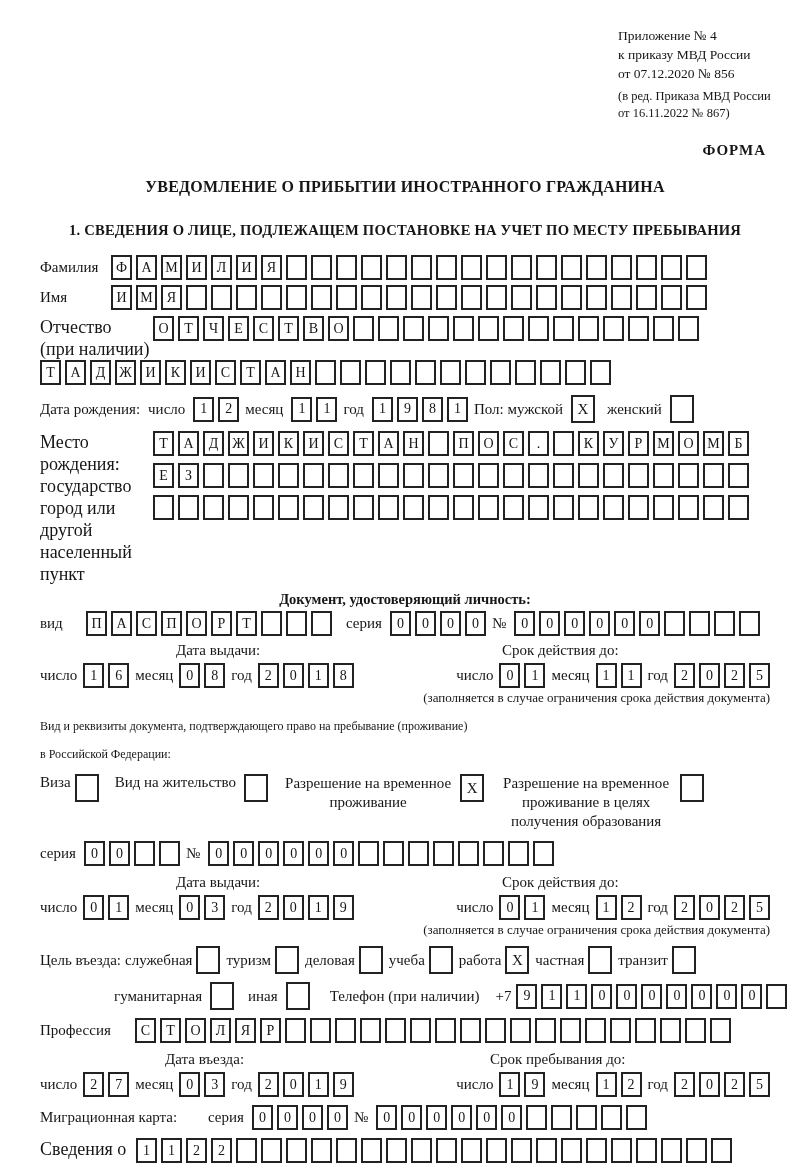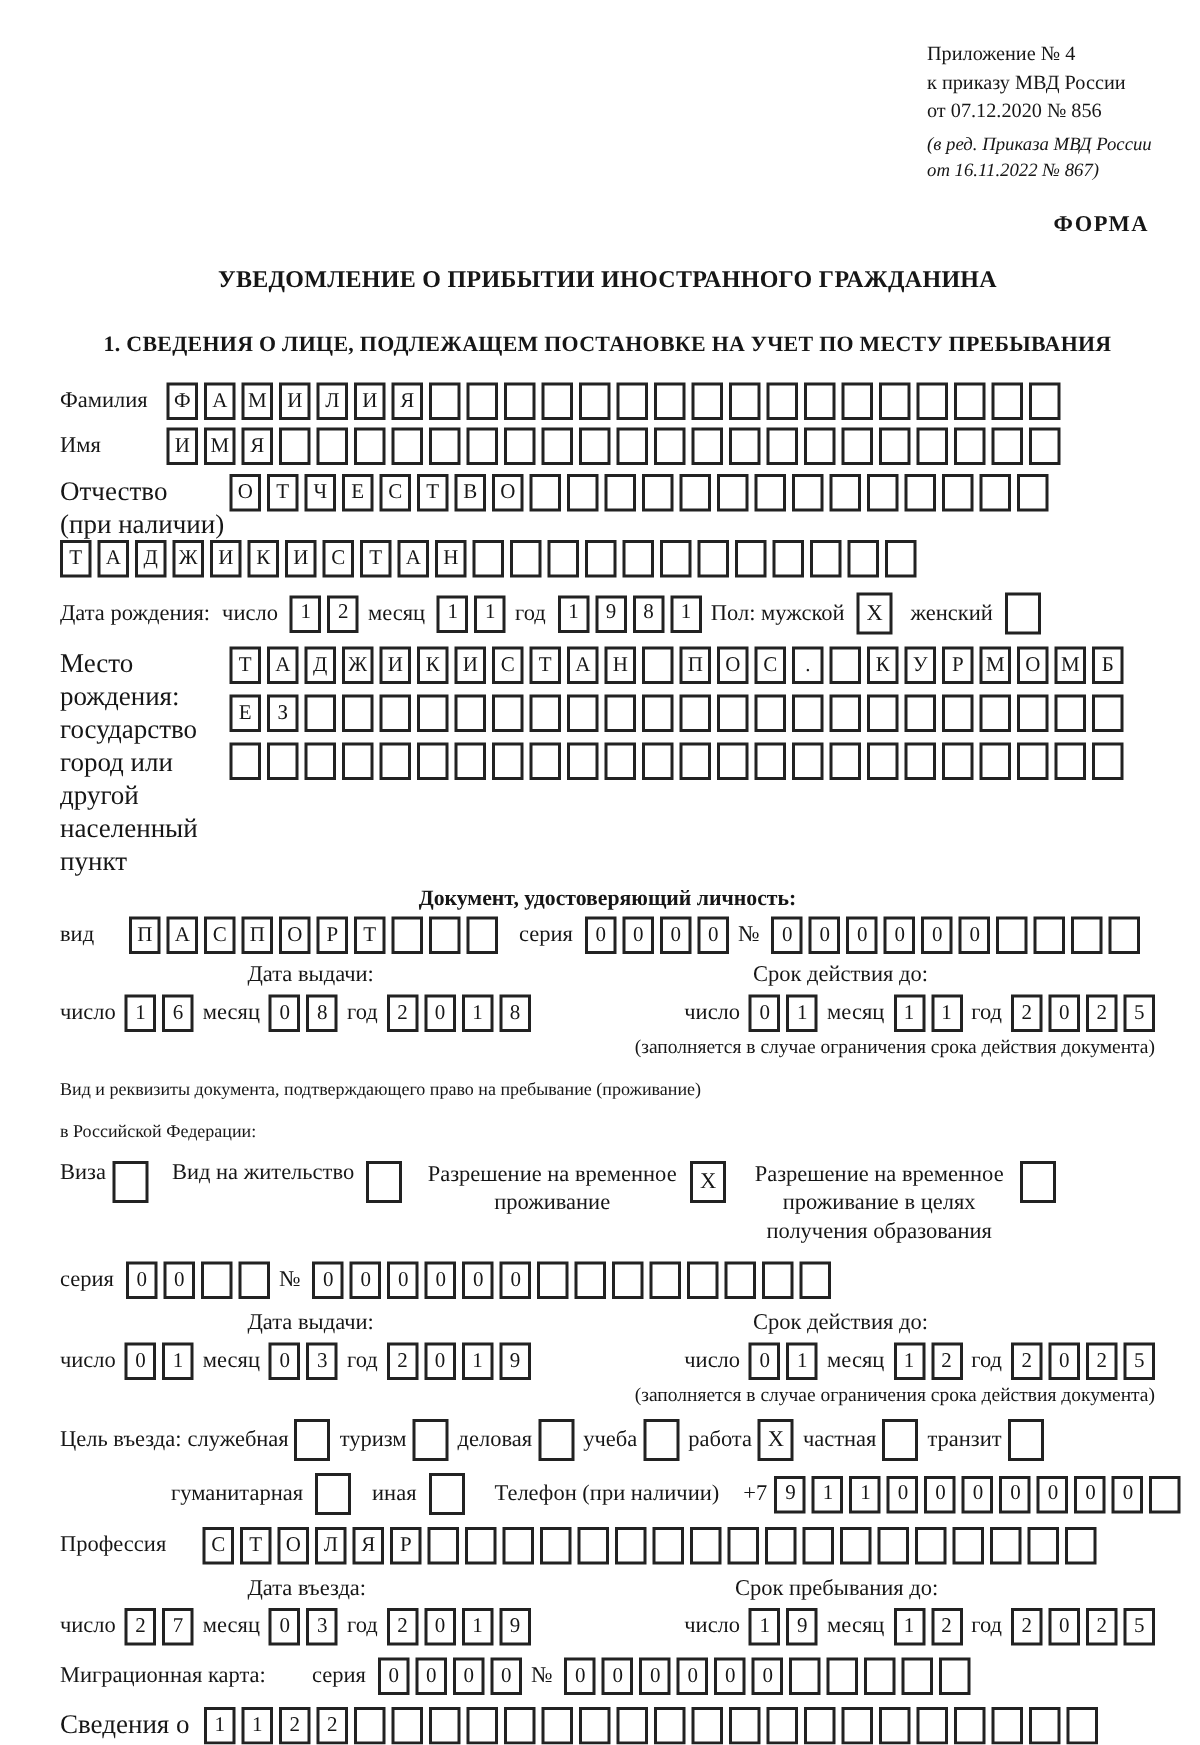--- a/index.html
+++ b/index.html
@@ -4,21 +4,21 @@
 <style>
   * { margin:0; padding:0; box-sizing:border-box; }
   html,body { background:#ffffff; }
   body {
     width:800px; height:1163px; overflow:hidden;
     font-family:"Liberation Serif", serif; color:#161616;
   }
   .page { padding:26px 30px 0 40px; position:relative; width:800px; }
 
   .appendix { margin-left:578px; font-size:13.5px; line-height:19px; white-space:nowrap; }
-  .appendix .edition { font-size:12.5px; line-height:17px;font-style:italic; }
+  .appendix .edition { font-size:12.5px; line-height:17px; }
   .appendix .edition.first { margin-top:5px; }
 
   .forma { text-align:right; font-weight:bold; font-size:15px; margin-top:20px; margin-right:4px; letter-spacing:1px; }
 
   .title { text-align:center; font-weight:bold; font-size:16px; line-height:23px; margin-top:16px; letter-spacing:0.2px; }
   .blank-line { display:inline-block; width:55px; border-bottom:2px solid #333; margin-left:10px; vertical-align:baseline; }
 
   .section-heading { margin-top:24px; text-align:center; font-weight:bold; font-size:14.6px; letter-spacing:0.2px; }
 
   .row { display:flex; align-items:center; }
@@ -31,21 +31,21 @@
     border:2px solid #222;
     display:inline-flex; align-items:center; justify-content:center;
     font-size:14px; font-family:"Liberation Serif", serif;
     background:#fff;
   }
   .cb .cell { width:24px; height:28px; font-size:15px; }
   .mr4 { margin-right:4px; } .mr6 { margin-right:6px; }
   .note { font-size:13px; text-align:right; margin-top:2px; }
   .center-bold { text-align:center; font-weight:bold; font-size:14.5px; }
   .dates-head { position:relative; height:19px; font-size:15px; }
-  .dates-head .h1 { position:absolute; left:125px; }
+  .dates-head .h1 { position:absolute; left:136px; }
   .dates-head .h2 { position:absolute; left:462px; }
   .dates-head.entry .h1 { left:125px; }
   .dates-head.entry .h2 { left:450px; }
   .dategroup { display:inline-flex; align-items:center; }
   .dategroup .lbl { margin-right:6px; margin-left:6px; }
   .dategroup .lbl:first-child { margin-left:0; }
   .spacer { flex:1; }
   .plain { font-size:12px; line-height:24px; }
   .cbgroup { display:inline-flex; align-items:flex-start; }
   .lbl-multi { font-size:15px; text-align:center; line-height:19px; margin-right:8px; }

